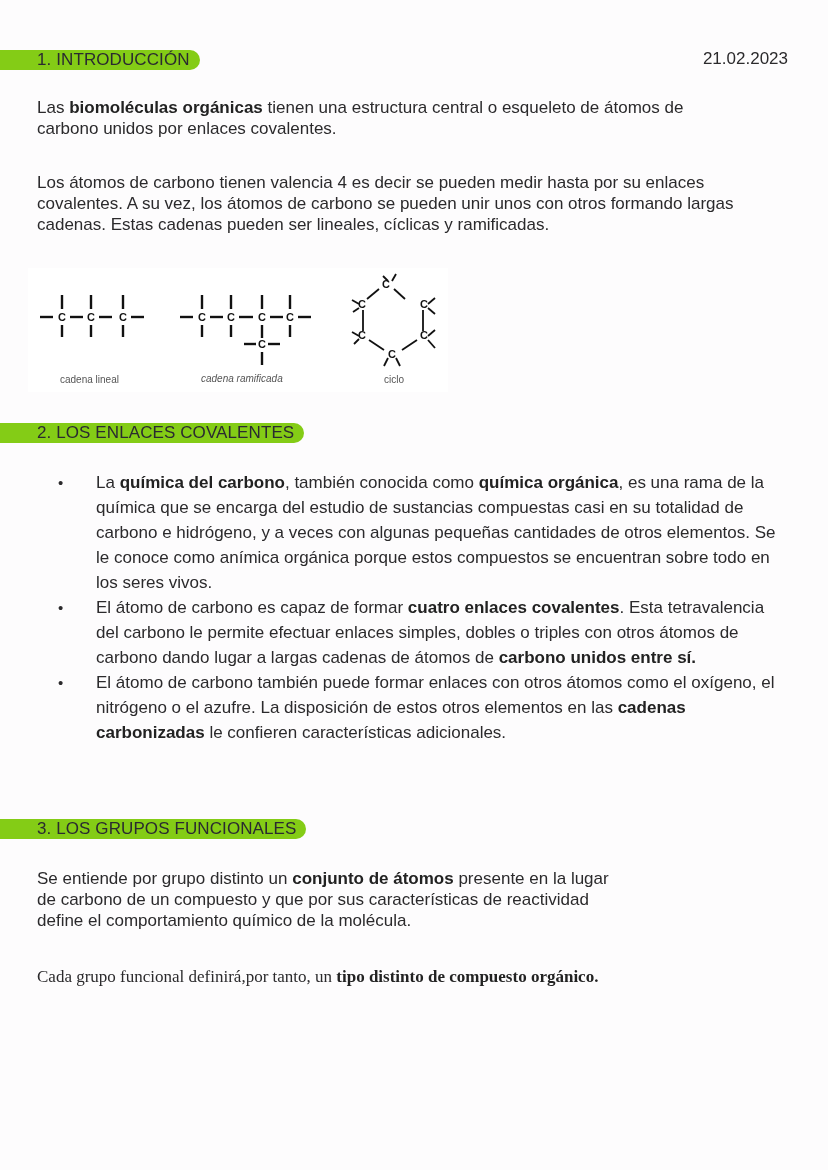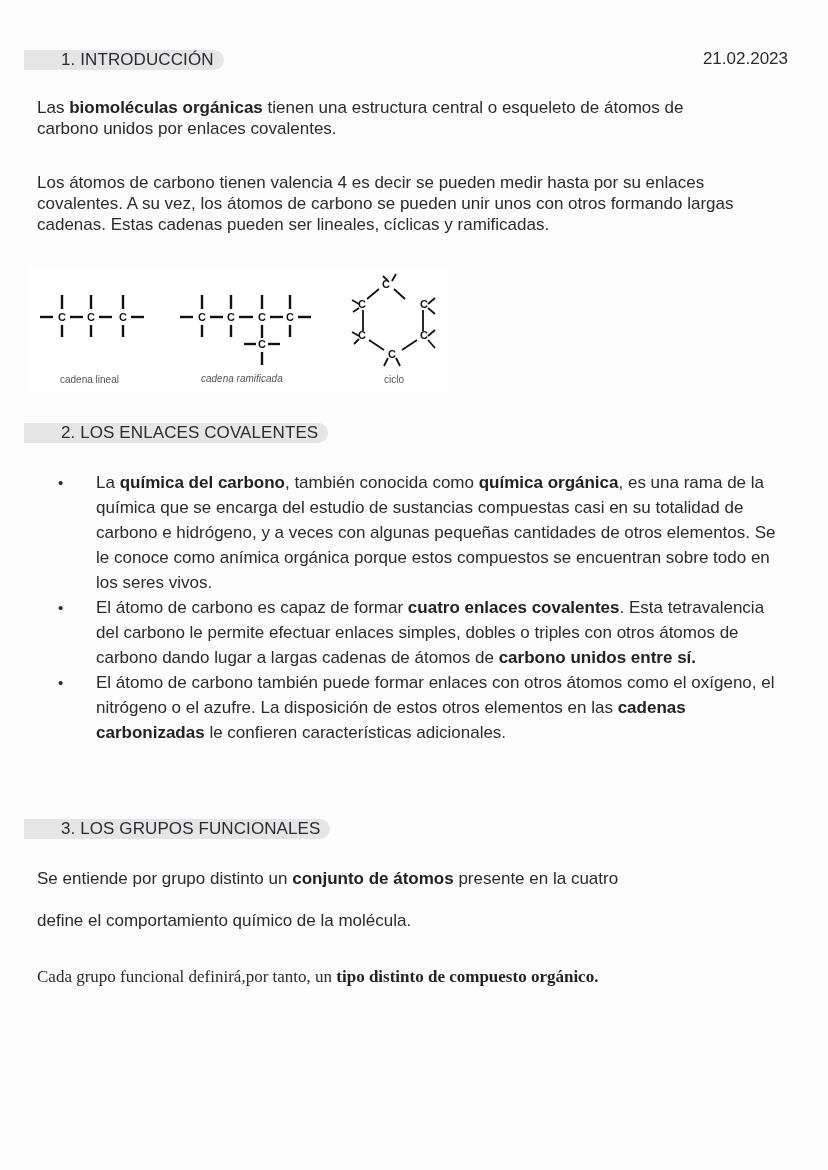--- a/index.html
+++ b/index.html
@@ -17,33 +17,32 @@
       font-size: 17px;
     }
     .section-header {
       position: absolute;
       left: 0;
       height: 20px;
       display: flex;
       align-items: center;
     }
     .section-bar {
-      background: #e5e5e5;
+      background: #84cc16;
       border-radius: 0 10px 10px 0;
       height: 20px;
       display: flex;
       align-items: center;
       padding-left: 37px;
       padding-right: 10px;
       font-size: 17px;
       font-weight: normal;
       color: #2a2a30;
       letter-spacing: 0.1px;
       white-space: nowrap;
-      margin-left: 24px;
     }
     .date {
       position: absolute;
       right: 40px;
       top: 49px;
       font-size: 17px;
       color: #2b2a2c;
     }
     .para {
       position: absolute;
@@ -194,15 +193,15 @@
   <li>
     <span class="dot">•</span>
     <span> El átomo de carbono también puede formar enlaces con otros átomos como el oxígeno, el nitrógeno o el azufre. La disposición de estos otros elementos en las </span><b>cadenas carbonizadas</b><span> le confieren características adicionales.</span>
   </li>
 </ul>
 
 <div class="section-header" style="top:819px;">
   <div class="section-bar">3. LOS GRUPOS FUNCIONALES</div>
 </div>
 
-<p class="para" style="top:868px; width:700px;"><span>Se entiende por grupo distinto un </span><b>conjunto de átomos</b><span> presente en la cuatro</span><br><br><span>define el comportamiento químico de la molécula.</span></p>
+<p class="para" style="top:868px; width:700px;"><span>Se entiende por grupo distinto un </span><b>conjunto de átomos</b><span> presente en la lugar</span><br><span>de carbono de un compuesto y que por sus características de reactividad</span><br><span>define el comportamiento químico de la molécula.</span></p>
 
 <p class="para" style="top:966px; width:740px;font-family:Liberation Serif, serif;"><span>Cada grupo funcional definirá,por tanto, un </span><b>tipo distinto de compuesto orgánico.</b></p>
 
 </body></html>

